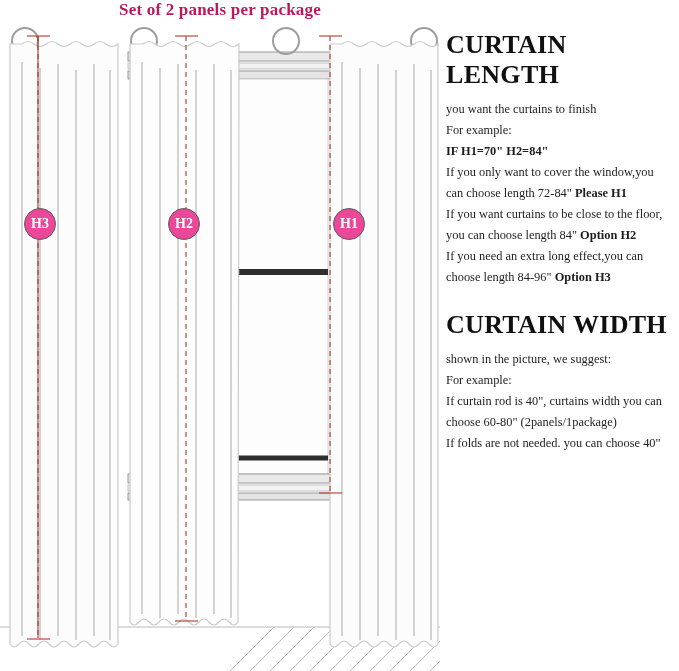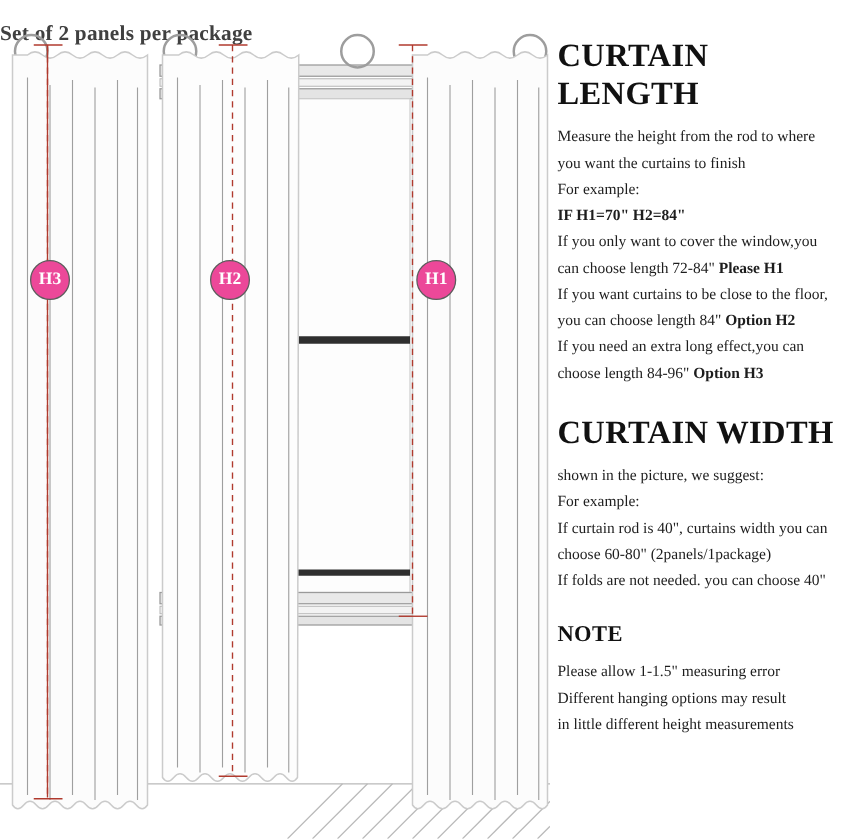--- a/index.html
+++ b/index.html
@@ -20,26 +20,26 @@
     width: 679px;
     height: 671px;
   }
 
   
   #title {
     position: absolute;
     left: 0;
     top: 0;
     width: 440px;
+    text-align: center;
     font-family: "Liberation Serif", serif;
     font-weight: bold;
     font-size: 17px;
-    color: #404040;
+    color: #be185d;
     letter-spacing: 0.2px;
-    margin-top: 17px;
   }
 
   
   #illustration {
     position: absolute;
     left: 0;
     top: 22px;
     width: 440px;
     height: 649px;
   }
@@ -195,42 +195,35 @@
 
     <div class="hlabel" id="h3-label">H3</div>
     <div class="hlabel" id="h2-label">H2</div>
     <div class="hlabel" id="h1-label">H1</div>
   </div>
 
   <div id="text-col">
 
     <div class="block">
       <div class="section-heading">CURTAIN LENGTH</div>
-      <p class="para">Measure the height from the rod to where</p>
       <p class="para">you want the curtains to finish</p>
       <p class="para">For example:</p>
       <p class="para"><b>IF H1=70" H2=84"</b></p>
       <p class="para">If you only want to cover the window,you</p>
       <p class="para"><span>can choose length 72-84" </span><b>Please H1</b></p>
       <p class="para">If you want curtains to be close to the floor,</p>
       <p class="para"><span>you can choose length 84" </span><b>Option H2</b></p>
       <p class="para">If you need an extra long effect,you can</p>
       <p class="para"><span>choose length 84-96" </span><b>Option H3</b></p>
     </div>
 
     <div class="block">
       <div class="section-heading">CURTAIN WIDTH</div>
       <p class="para">shown in the picture, we suggest:</p>
       <p class="para">For example:</p>
       <p class="para">If curtain rod is 40", curtains width you can</p>
       <p class="para">choose 60-80" (2panels/1package)</p>
       <p class="para">If folds are not needed. you can choose 40"</p>
     </div>
 
-    <div class="block last">
-      <div class="section-heading note">NOTE</div>
-      <p class="para">Please allow 1-1.5" measuring error</p>
-      <p class="para">Different hanging options may result</p>
-      <p class="para">in little different height measurements</p>
-    </div>
 
   </div>
 </div>
 
 </body></html>

